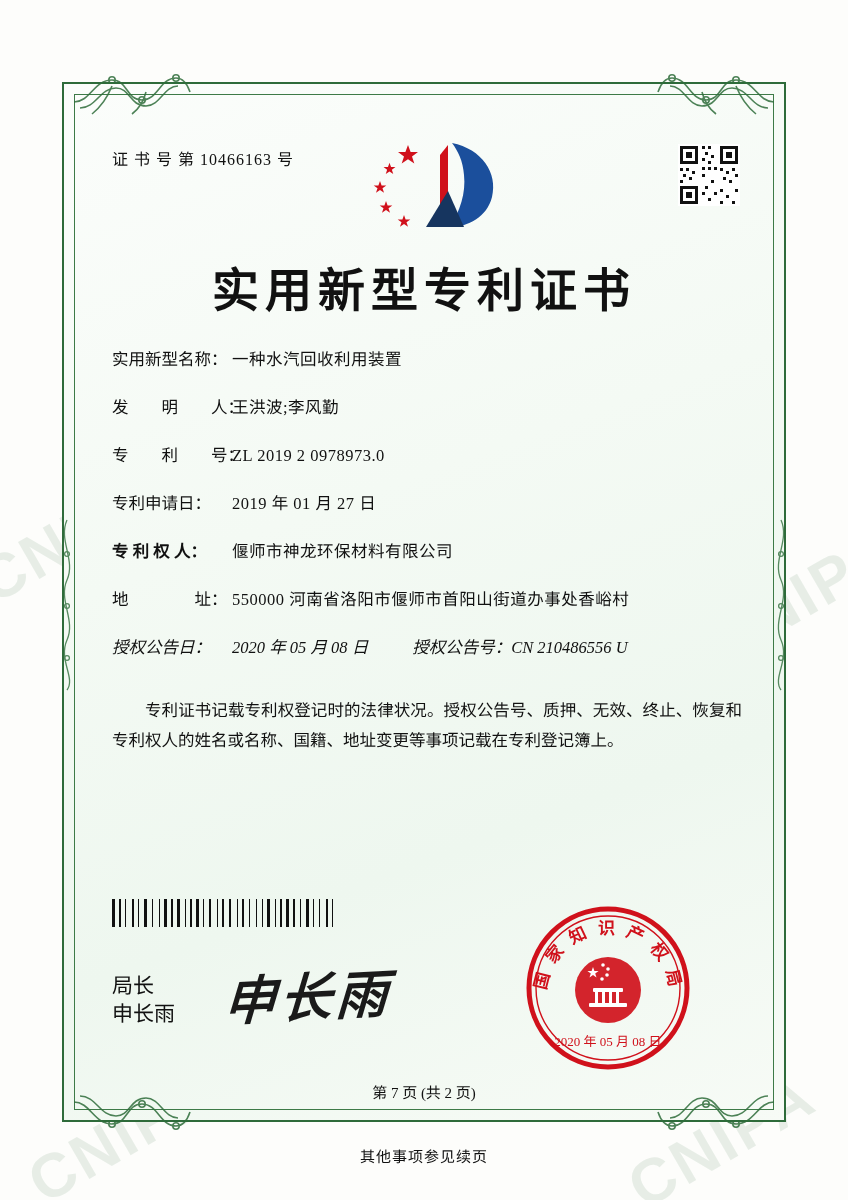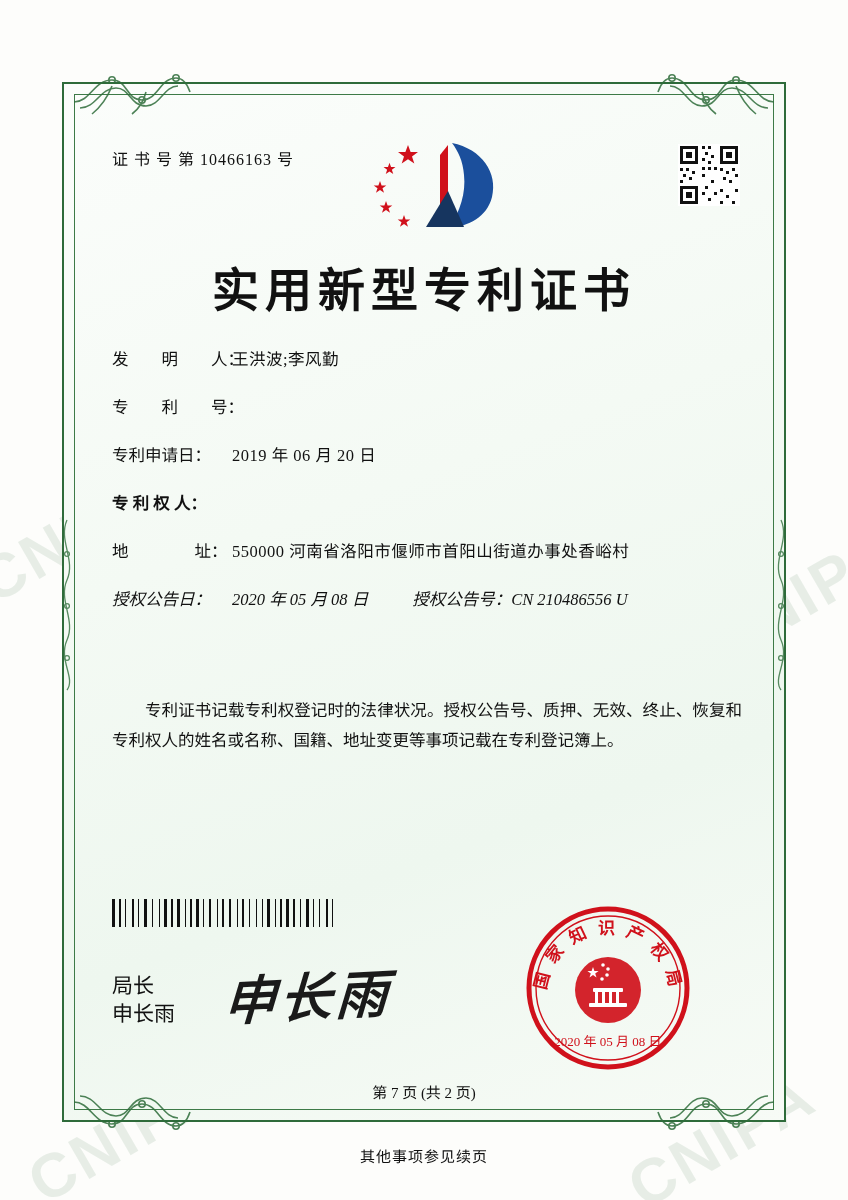--- a/index.html
+++ b/index.html
@@ -378,37 +378,43 @@
           <rect x="42" y="57" width="3" height="3"></rect>
             <rect x="57" y="45" width="3" height="3"></rect>
         </g>
       </svg>
     </div>
 
     <div class="title">实用新型专利证书</div>
 
     <div class="fields">
 
+      <div class="field">
+        <div class="f-label" style="white-space: nowrap;">实用新型名称：</div>
+        <div class="f-value">一种水汽回收利用装置</div>
+      </div>
 
       <div class="field">
         <div class="f-label" style="white-space: nowrap;">发　　明　　人：</div>
         <div class="f-value">王洪波;李风勤</div>
       </div>
 
       <div class="field">
         <div class="f-label" style="white-space: nowrap;">专　　利　　号：</div>
+        <div class="f-value">ZL 2019 2 0978973.0</div>
       </div>
 
       <div class="field">
         <div class="f-label" style="white-space: nowrap;">专利申请日：</div>
-        <div class="f-value">2019 年 06 月 20 日</div>
+        <div class="f-value">2019 年 01 月 27 日</div>
       </div>
 
       <div class="field">
         <div class="f-label" style="white-space: nowrap; font-weight: bold;">专 利 权 人：</div>
+        <div class="f-value">偃师市神龙环保材料有限公司</div>
       </div>
 
       <div class="field">
         <div class="f-label" style="white-space: nowrap;">地　　　　址：</div>
         <div class="f-value">550000 河南省洛阳市偃师市首阳山街道办事处香峪村</div>
       </div>
 
       <div class="field inline-two">
         <div class="f-label">授权公告日：</div>
         <div>2020 年 05 月 08 日</div>

